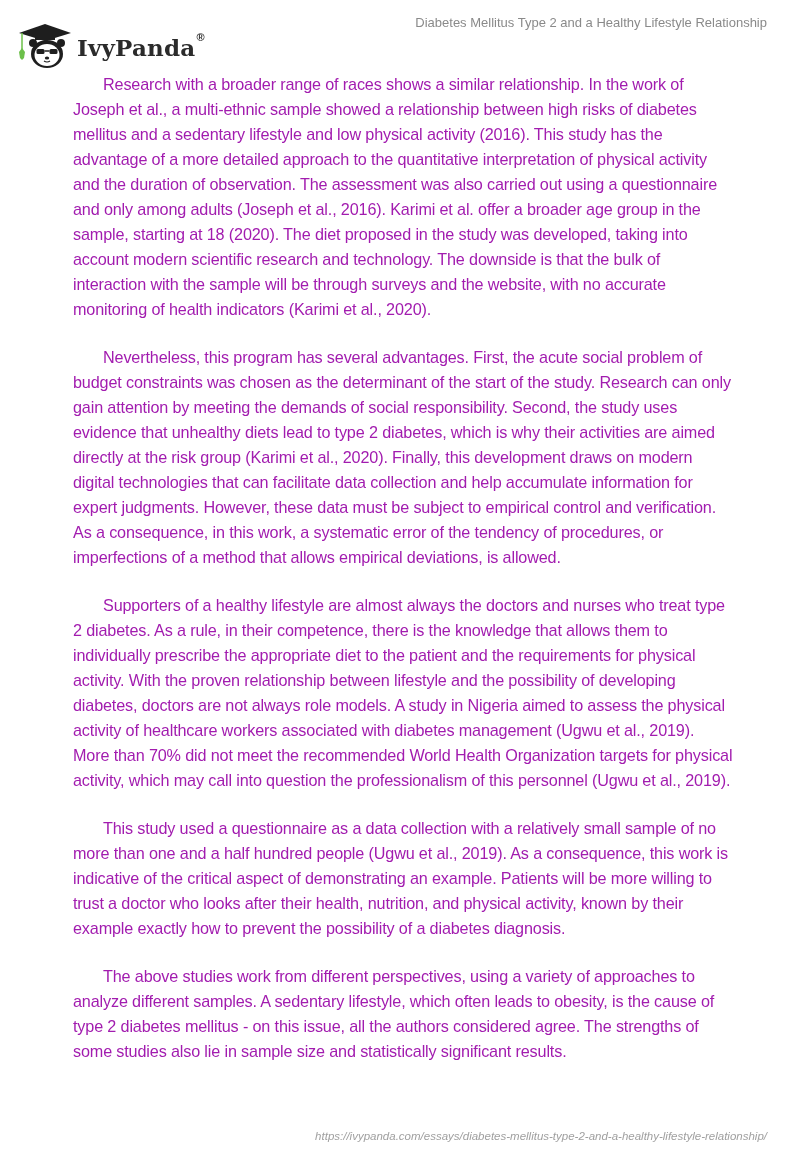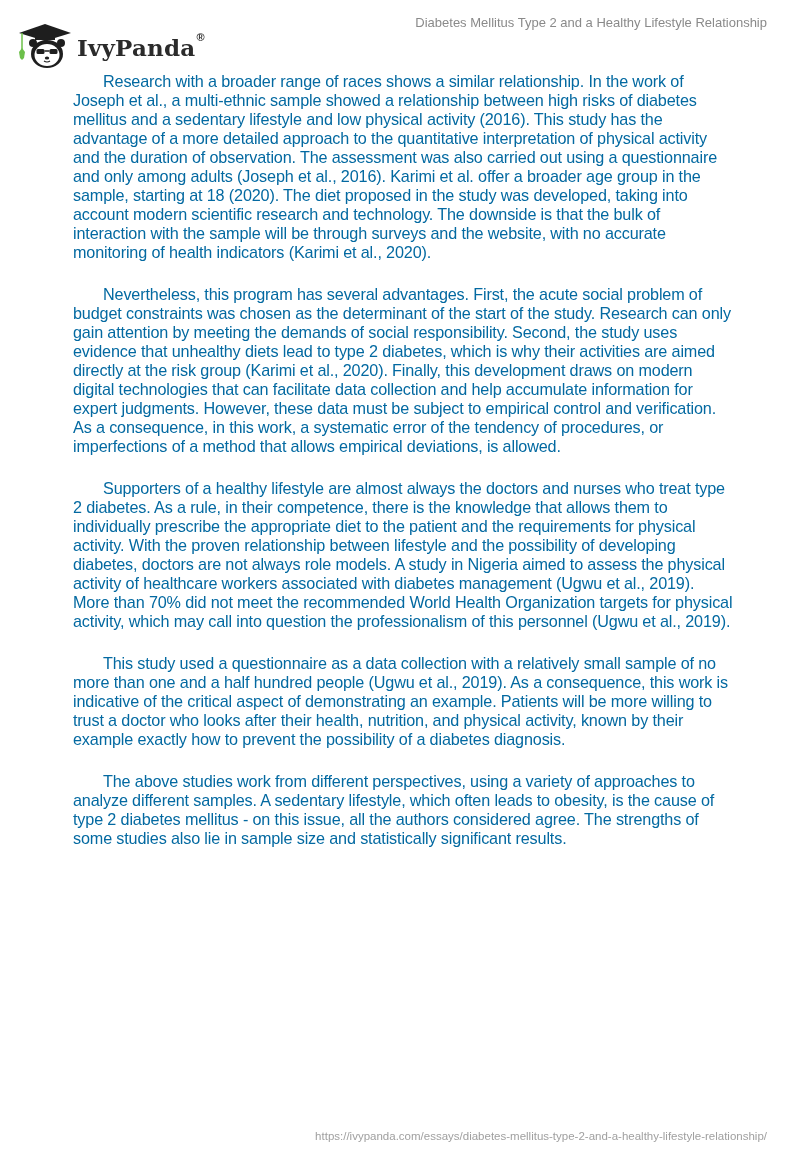--- a/index.html
+++ b/index.html
@@ -65,32 +65,33 @@
     }
     .content {
       position: absolute;
       left: 73px;
       top: 72px;
       width: 660px;
     }
     .para {
       margin: 0 0 23px 0;
       font-size: 16.2px;
-      line-height: 19px;
-      color: #0369a1;
+      line-height: 25px;
+      color: #a21caf;
       text-indent: 30px;
       letter-spacing: -0.15px;
     }
     .footer-url {
       position: absolute;
       right: 33px;
       top: 1130px;
       font-size: 11.5px;
       color: #a0a0a0;
       font-family: "Liberation Sans", sans-serif;
+      font-style: italic;
     }
   </style>
 </head>
 <body>
 
 <div class="header">
   <a class="logo">
     <svg class="logo-icon" viewBox="0 0 56 48" xmlns="http://www.w3.org/2000/svg">
 
       <polygon points="28,2 54,11 28,19 2,11" fill="#1e1e1e"></polygon>

